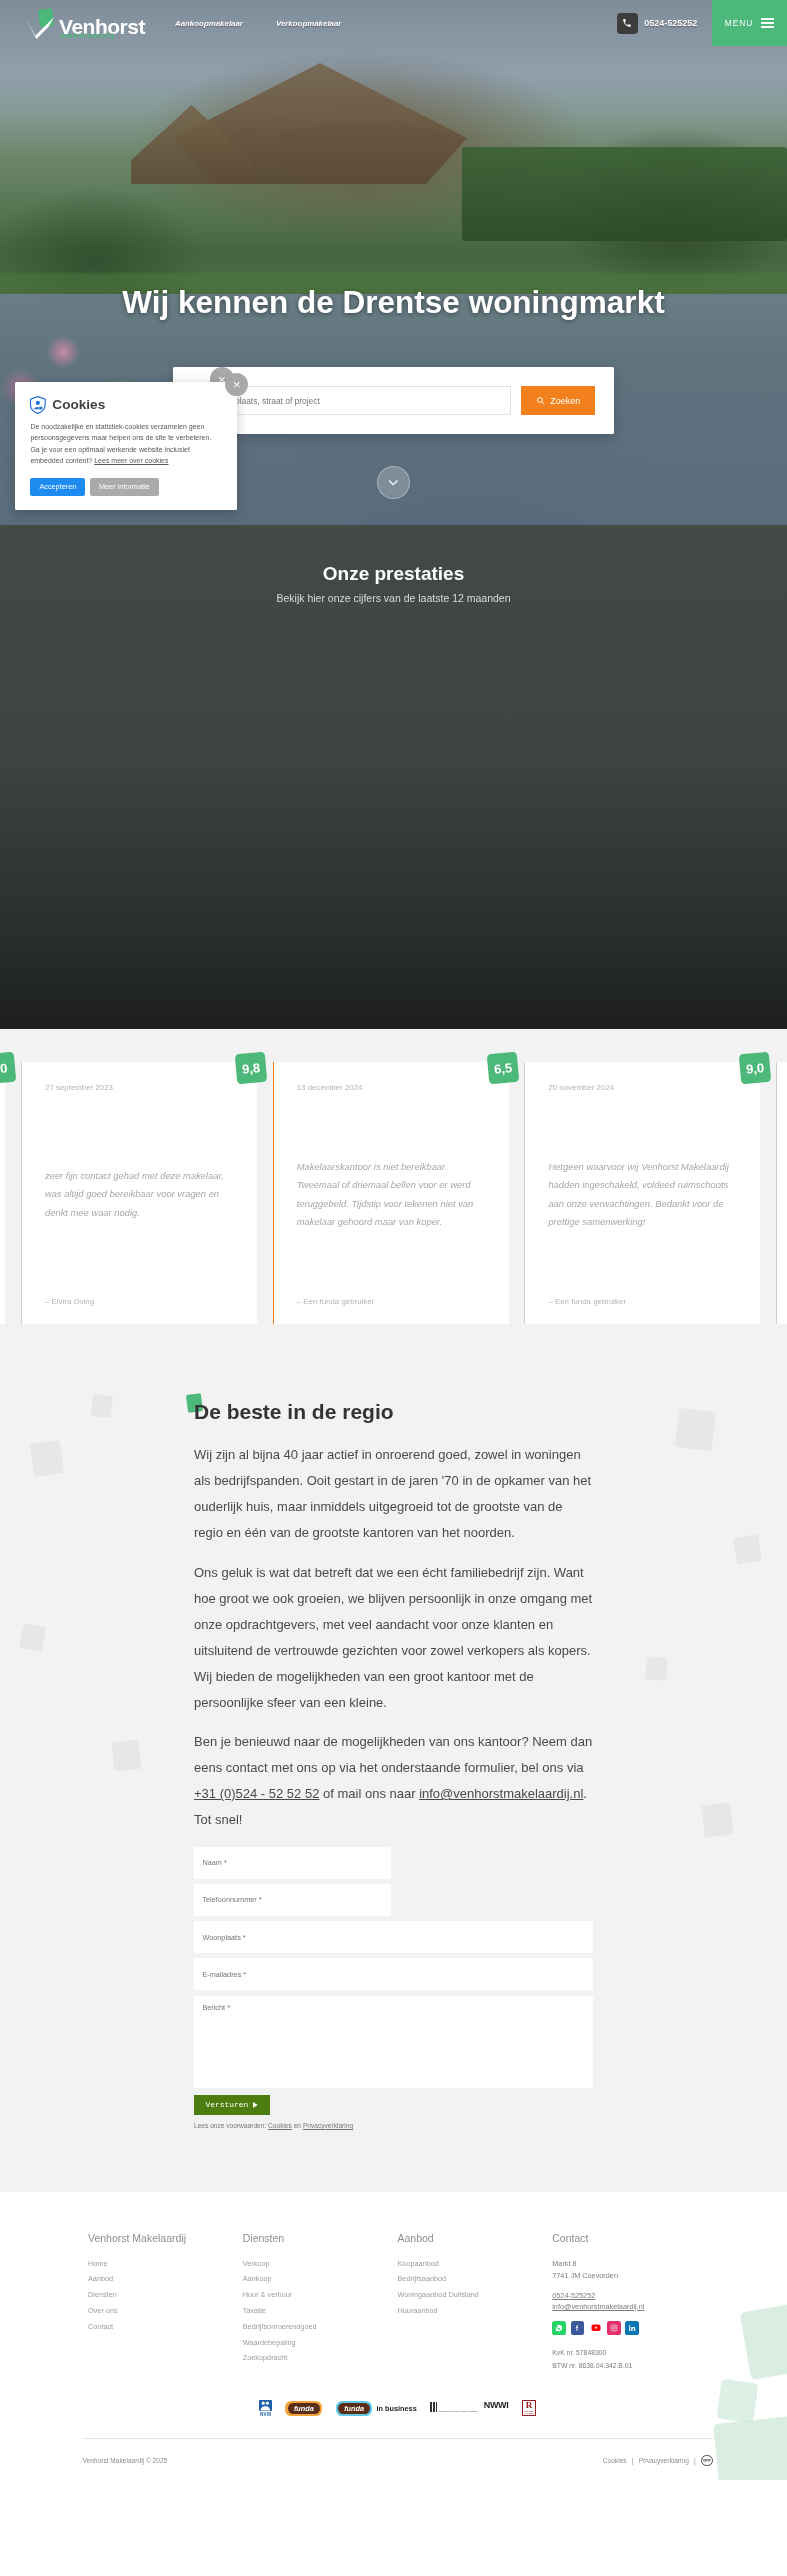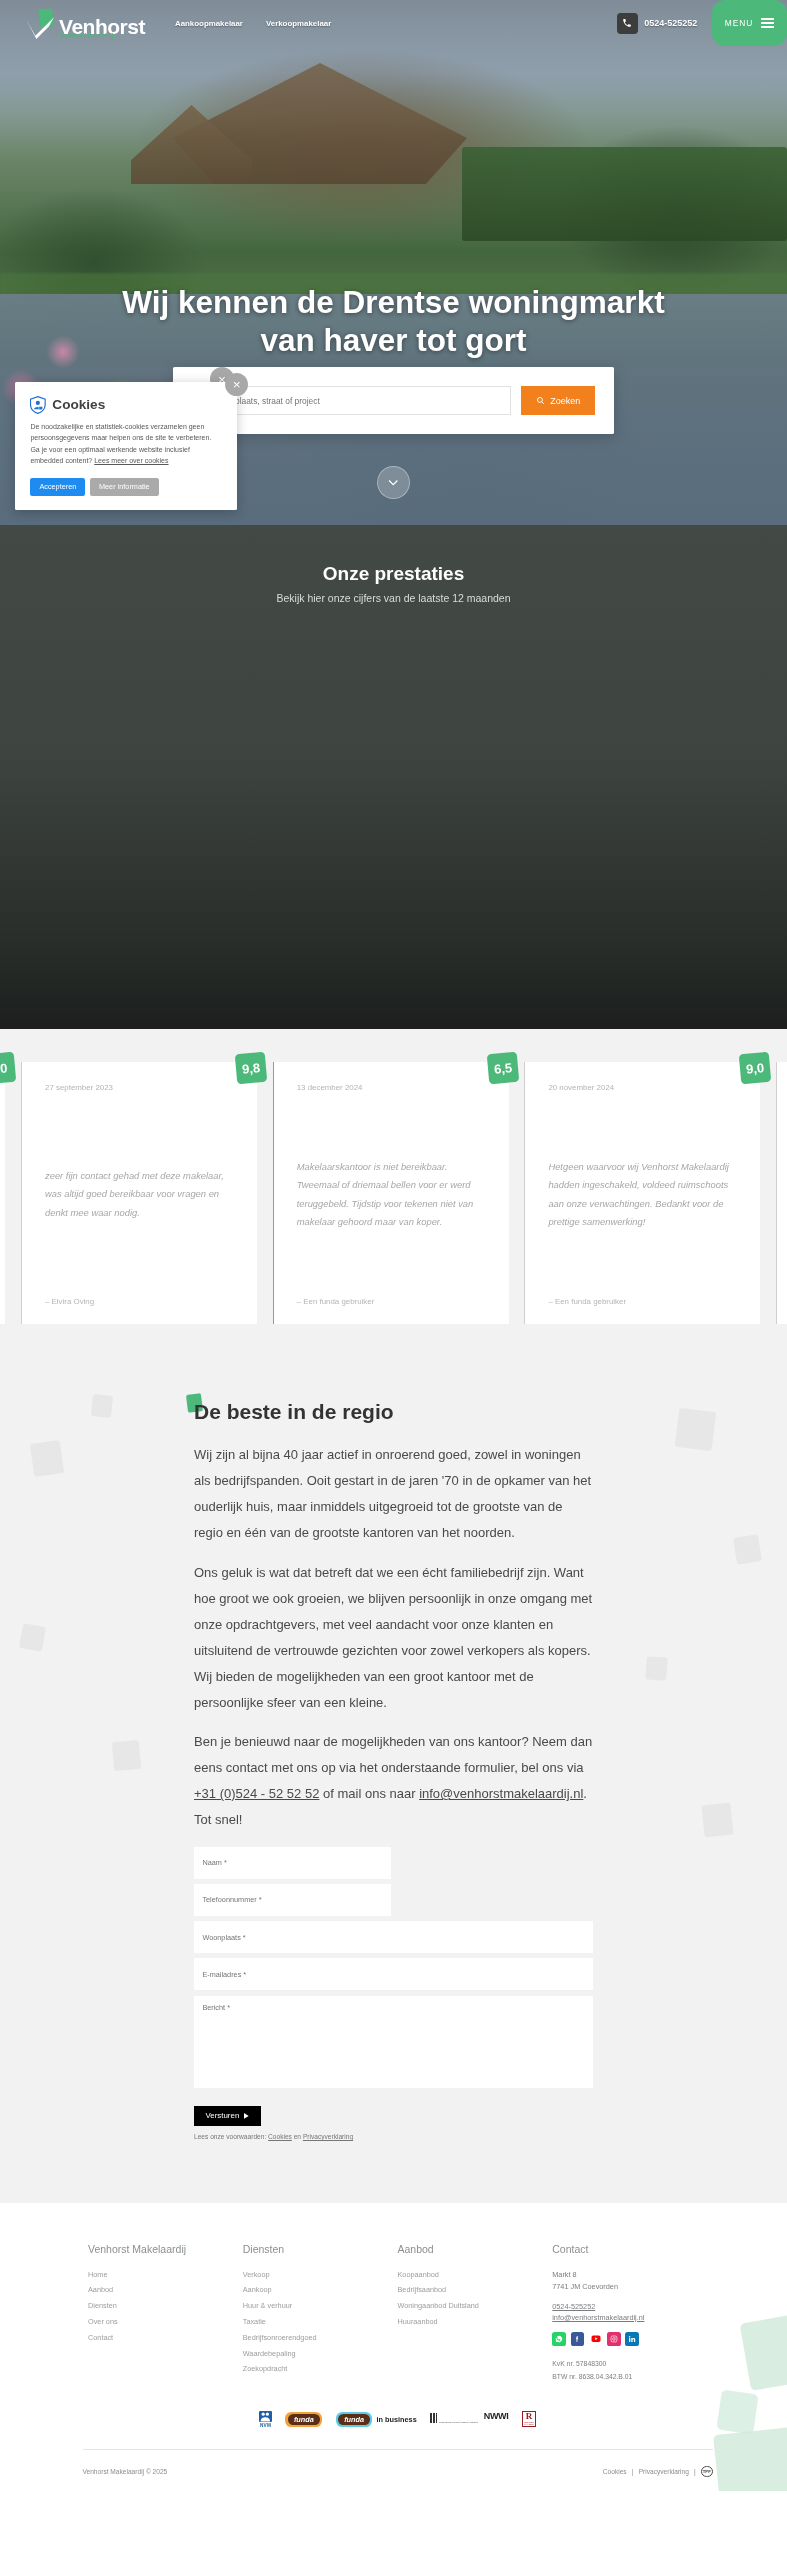--- a/index.html
+++ b/index.html
@@ -85,35 +85,35 @@
     position:absolute; left:1px; top:7.3px; width:30px; height:23px;
   }
   .logo-text{ position:relative; }
   .logo-name{
     font-size:21px; font-weight:700; color:#ffffff; letter-spacing:-0.5px; line-height:22px;
   }
   .logo-sub{
     position:absolute; left:1px; top:15.7px; font-size:7.9px; letter-spacing:1px;
     color:#4cb87a; font-weight:600;
   }
-  .topnav{ display:flex; gap:23px; margin-left:30px; }
+  .topnav{ display:flex; gap:33px; margin-left:30px;font-style:italic; }
   .topnav a{
     color:#fff; text-decoration:none; font-size:7.9px; font-weight:700;
     text-shadow:0 0.5px 1.6px rgba(0,0,0,.35);
   }
   .top-right{ margin-left:auto; display:flex; align-items:stretch; height:46px; }
   .phone-block{ display:flex; align-items:center; gap:6.3px; padding-right:14.7px; }
   .phone-icon{
     width:21px; height:21px; border-radius:3.7px; background:#3d3d3d;
     display:flex; align-items:center; justify-content:center;
   }
   .phone-num{ color:#fff; font-size:9px; font-weight:700; text-shadow:0 0.5px 1.6px rgba(0,0,0,.35); }
   .menu-btn{
     background:#4cb87a; width:75px; display:flex; align-items:center; justify-content:center;
-    gap:7.3px; color:#fff; cursor:pointer;border-radius:13px;
+    gap:7.3px; color:#fff; cursor:pointer;
   }
   .menu-btn .label{ font-size:8.4px; letter-spacing:1px; }
   .burger{ display:flex; flex-direction:column; gap:2.6px; }
   .burger span{ display:block; width:13.6px; height:1.6px; background:#fff; border-radius:0.5px; }
 
   .hero-title{
     position:absolute; left:0; right:0; top:283px; text-align:center; z-index:20;
     color:#fff; font-size:31.5px; font-weight:700; line-height:1.22;
     text-shadow:0 1px 5.2px rgba(0,0,0,.45);
   }
@@ -222,23 +222,23 @@
 
   
   .form-grid{ display:flex; flex-wrap:wrap; gap:5.2px; margin-top:7.3px; }
   .fi{
     background:#fff; border:none; height:32px; padding:0 8.4px; font-size:7.3px;
     color:#9b9b9b; font-family:"Liberation Sans",sans-serif; flex:1 1 100%;
   }
   .fi.half{ flex:0 0 197px; }
   .fi.area{ height:92px; padding-top:7.3px; resize:none; }
   .send-btn{
-    margin-top:18px; background:#000000; color:#fff; border:none; padding:5.8px 11.5px;
+    margin-top:7px; background:#4d7c0f; color:#fff; border:none; padding:5.8px 11.5px;
     font-size:7.9px; cursor:pointer; display:inline-flex; align-items:center; gap:5.2px;
-    font-family:Liberation Sans, sans-serif;
+    font-family:Liberation Mono, monospace;
   }
   .terms{ margin-top:6.8px; font-size:6.6px; color:#777; }
   .terms a{ color:#777; }
 
   
   .footer{
     background:#fff; padding:40px 0 0 8px; position:relative; overflow:hidden;
   }
   .foot-deco{ position:absolute; background:#cfe9da; border-radius:5.2px; }
   .foot-cols{
@@ -347,21 +347,20 @@
               <span></span>
               <span></span>
               <span></span>
             </span>
         </div>
       </div>
     </div>
 
     <h1 class="hero-title">
       <span>Wij kennen de Drentse woningmarkt</span><br>
-      <span>van haver tot gort</span>
     </h1>
 
     <div class="search-panel">
       <input class="search-input" value="" placeholder="Zoek op plaats, straat of project" style="">
       <button class="search-btn">
         <svg width="9" height="9" viewBox="0 0 24 24" fill="none" stroke="#fff" stroke-width="2.5">
           <circle cx="10.5" cy="10.5" r="6.5"></circle>
             <line x1="15.5" y1="15.5" x2="21" y2="21"></line>
         </svg>
         <span>Zoeken</span>

